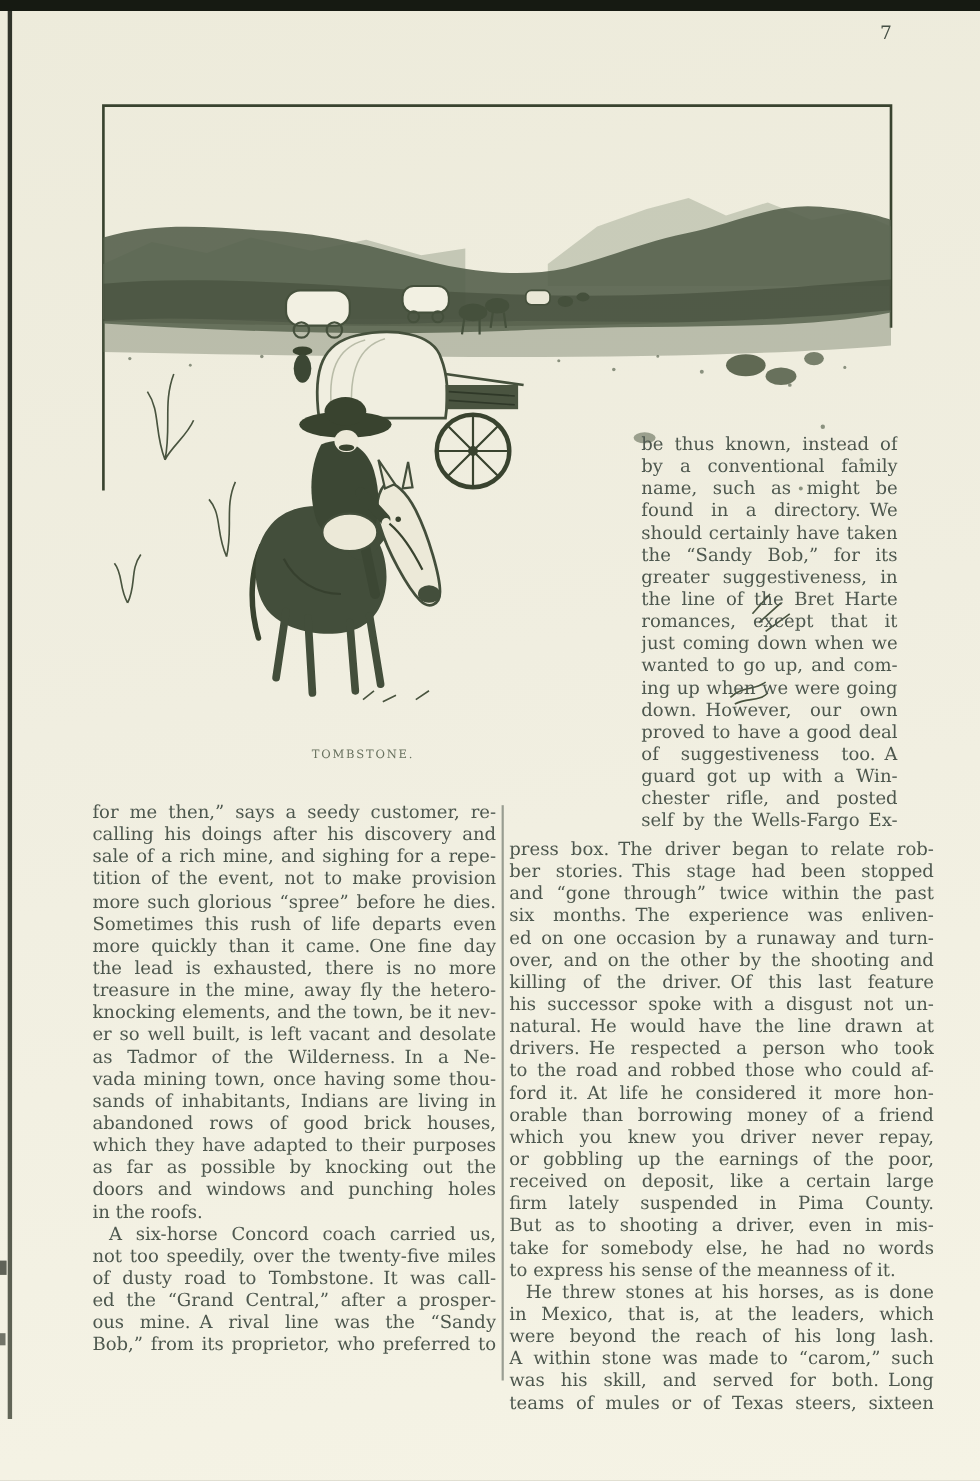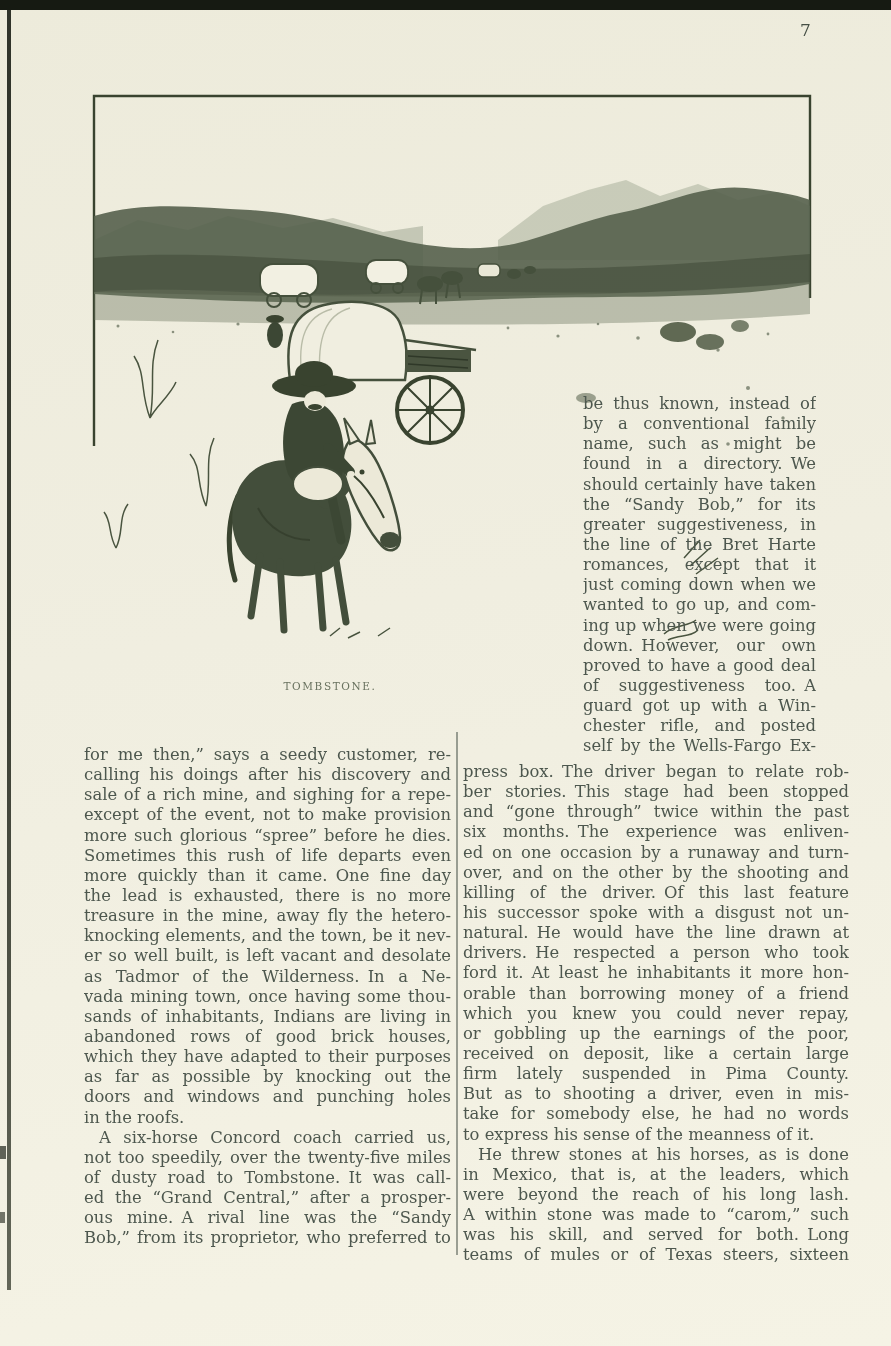--- a/index.html
+++ b/index.html
@@ -14,21 +14,21 @@
     background:linear-gradient(180deg,#1f231a 0%,#2e3227 55%,#565a4c 100%);opacity:.92;}
   .mark{position:absolute;background:#3a3e33;}
   .mark1{left:0;top:1146px;width:6px;height:13px;opacity:.8;}
   .mark2{left:0;top:1212px;width:5px;height:11px;opacity:.7;}
   .pagenum{position:absolute;left:800px;top:20px;font-size:17px;color:#454f45;}
   .illus{position:absolute;left:78px;top:88px;width:740px;height:566px;}
   .caption{position:absolute;left:233px;top:680px;width:194px;text-align:center;
     font-size:10.5px;letter-spacing:1.6px;color:#69725f;}
   .col{position:absolute;font-size:16.4px;line-height:20.15px;}
   .wrapcol{left:583px;top:366px;width:233px;margin-top:28px;}
-  .leftcol{left:84px;top:729px;width:367px;margin-top:16px;}
+  .leftcol{left:84px;top:729px;width:367px;}
   .rightcol{left:463px;top:729px;width:386px;margin-top:33px;}
   .line{text-align:justify;text-align-last:justify;height:20.15px;overflow:hidden;}
   .line.nojust{text-align-last:left;}
   .line.indent{text-indent:15px;}
   .divider{position:absolute;left:456px;top:732px;width:2px;height:523px;
     background:#5d665b;opacity:.6;}
 </style>
 </head>
 <body>
 
@@ -164,21 +164,21 @@
       <div class="line">chester rifle, and posted him-</div>
       <div class="line">self by the Wells-Fargo Ex-</div>
     </div>
 
   <div class="divider"></div>
 
   <div class="col leftcol">
       <div class="line">for me then,” says a seedy customer, re-</div>
       <div class="line">calling his doings after his discovery and</div>
       <div class="line">sale of a rich mine, and sighing for a repe-</div>
-      <div class="line">except of the event, not to make provision</div>
+      <div class="line">tition of the event, not to make provision</div>
       <div class="line">more such glorious “spree” before he dies.</div>
       <div class="line">Sometimes this rush of life departs even</div>
       <div class="line">more quickly than it came. One fine day</div>
       <div class="line">the lead is exhausted, there is no more</div>
       <div class="line">treasure in the mine, away fly the hetero-</div>
       <div class="line">knocking elements, and the town, be it nev-</div>
       <div class="line">er so well built, is left vacant and desolate</div>
       <div class="line">as Tadmor of the Wilderness. In a Ne-</div>
       <div class="line">vada mining town, once having some thou-</div>
       <div class="line">sands of inhabitants, Indians are living in</div>
@@ -199,23 +199,24 @@
       <div class="line">press box. The driver began to relate rob-</div>
       <div class="line">ber stories. This stage had been stopped</div>
       <div class="line">and “gone through” twice within the past</div>
       <div class="line">six months. The experience was enliven-</div>
       <div class="line">ed on one occasion by a runaway and turn-</div>
       <div class="line">over, and on the other by the shooting and</div>
       <div class="line">killing of the driver. Of this last feature</div>
       <div class="line">his successor spoke with a disgust not un-</div>
       <div class="line">natural. He would have the line drawn at</div>
       <div class="line">drivers. He respected a person who took</div>
-      <div class="line">ford it. At least he inhabitants it more hon-</div>
+      <div class="line">to the road and robbed those who could af-</div>
+      <div class="line">ford it. At life he considered it more hon-</div>
       <div class="line">orable than borrowing money of a friend</div>
-      <div class="line">which you knew you could never repay,</div>
+      <div class="line">which you knew you driver never repay,</div>
       <div class="line">or gobbling up the earnings of the poor,</div>
       <div class="line">received on deposit, like a certain large</div>
       <div class="line">firm lately suspended in Pima County.</div>
       <div class="line">But as to shooting a driver, even in mis-</div>
       <div class="line">take for somebody else, he had no words</div>
       <div class="line nojust">to express his sense of the meanness of it.</div>
       <div class="line indent">He threw stones at his horses, as is done</div>
       <div class="line">in Mexico, that is, at the leaders, which</div>
       <div class="line">were beyond the reach of his long lash.</div>
       <div class="line">A within stone was made to “carom,” such</div>

